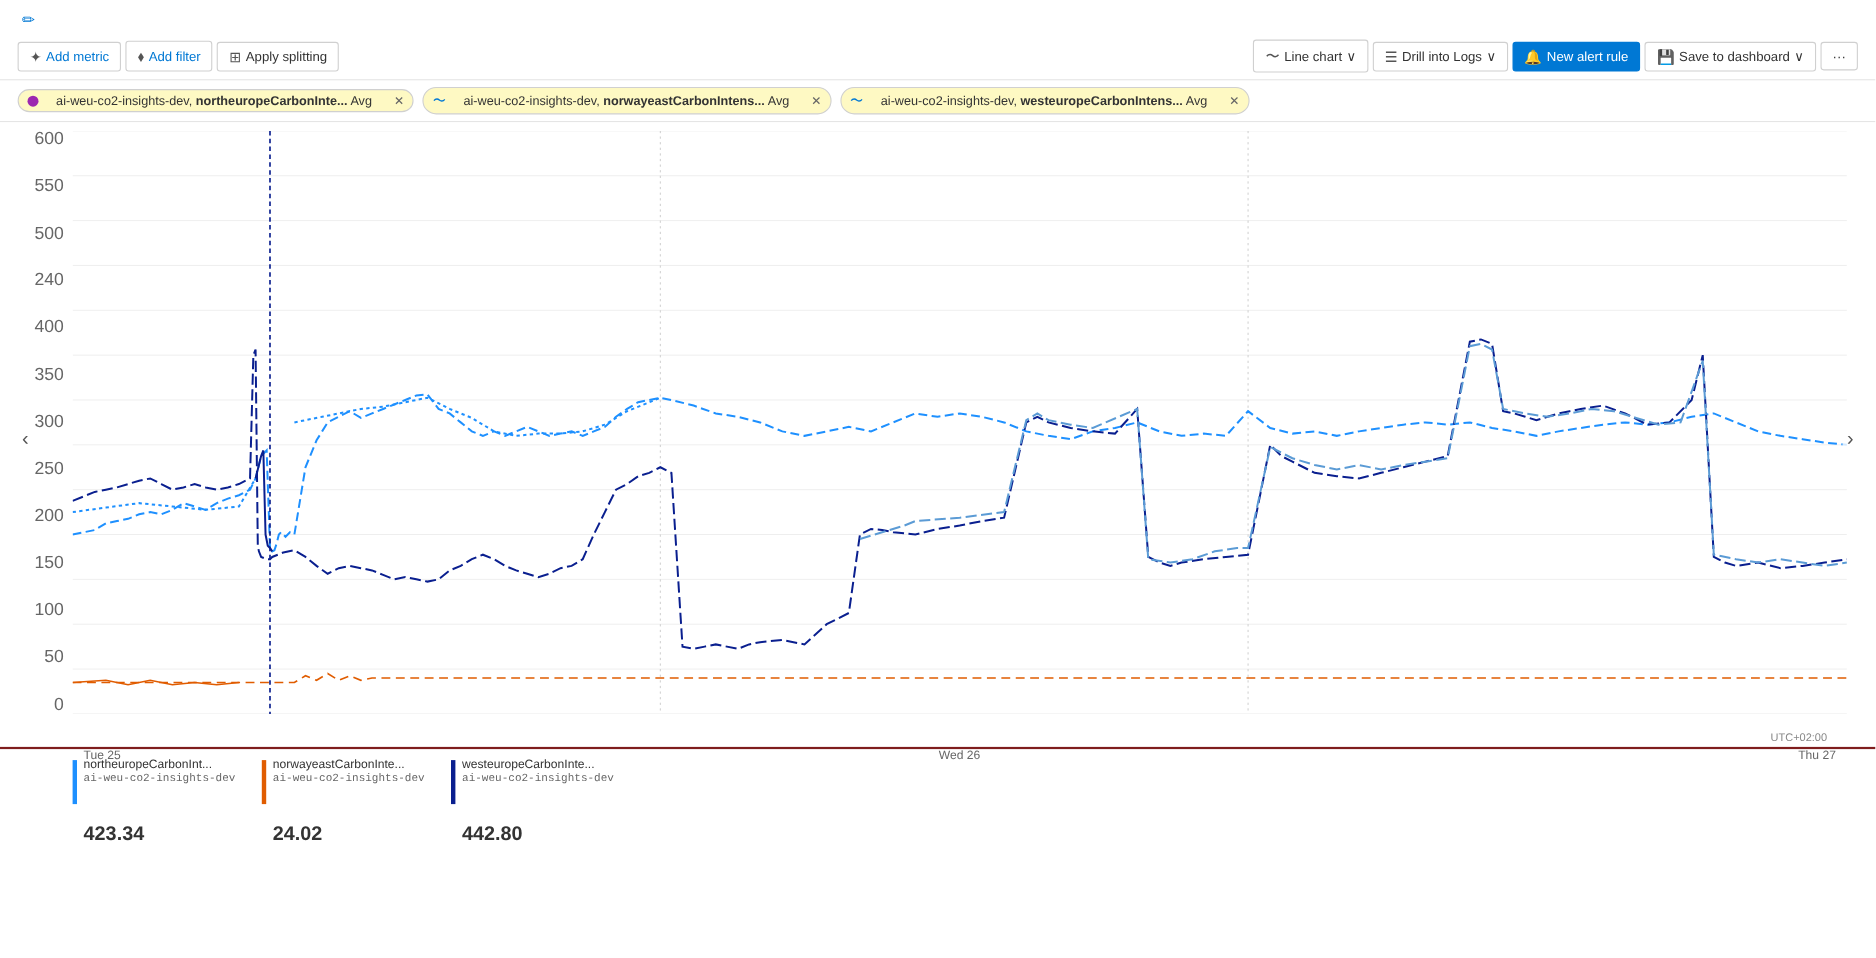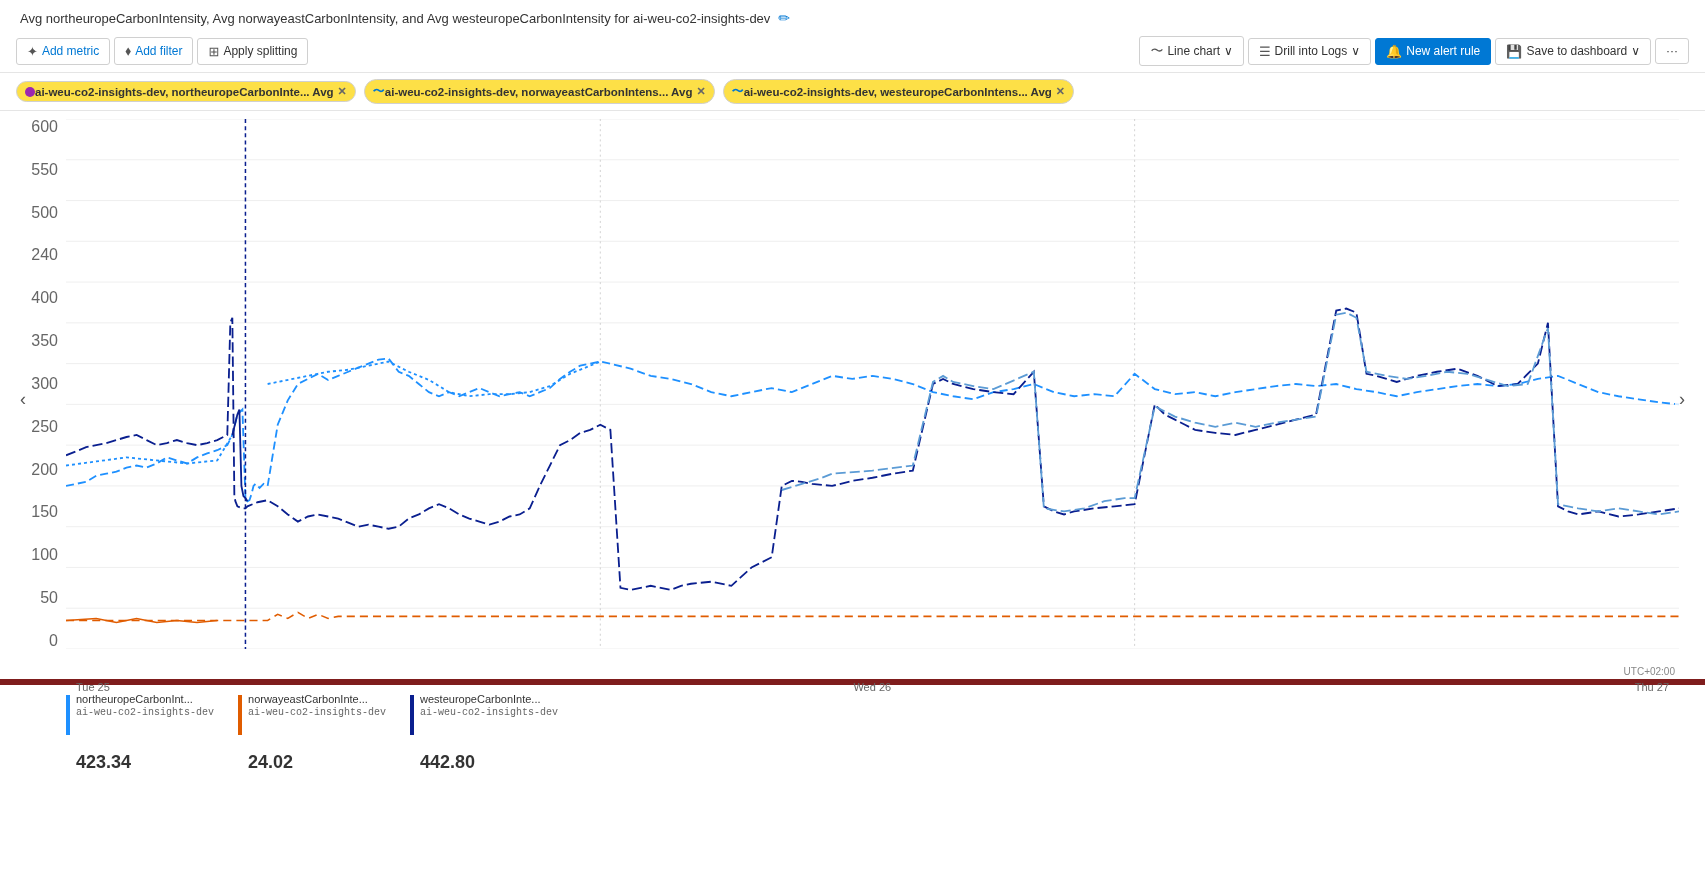--- a/index.html
+++ b/index.html
@@ -37,28 +37,27 @@
     .toolbar-btn.highlight { background: #0078d4; color: #fff; border-color: #0078d4; }
     .toolbar-btn.highlight .icon { color: #fff; }
 
     .metrics-bar {
       display: flex; align-items: center; gap: 8px;
       padding: 6px 16px;
       border-bottom: 1px solid #e5e5e5;
       flex-wrap: wrap;
     }
     .metric-tag {
-      display: flex; align-items: center; gap: 0;
+      display: flex; align-items: center; gap: 16px;
       padding: 3px 8px;
       border: 1px solid #d0d0d0;
       border-radius: 14px;
       font-size: 11.5px;
-      background: #fde047;
+      background: #fef9c3;
       cursor: pointer;
-      font-weight: bold;
     }
     .metric-tag .dot { width: 10px; height: 10px; border-radius: 50%; flex-shrink: 0; }
     .metric-tag .close { margin-left: 4px; color: #666; cursor: pointer; font-size: 11px; }
     .metric-tag .wave { font-size: 12px; color: #0078d4; }
 
     .chart-area {
       position: relative;
       padding: 8px 16px 0 16px;
       flex: 1;
     }
@@ -100,21 +99,21 @@
       height: 25px;
       display: flex;
       align-items: center;
       justify-content: space-between;
       padding: 0 10px;
     }
     .x-label { font-size: 11px; color: #666; margin-top: 40px; }
 
     .timezone-label {
       position: absolute;
-      right: 14px;
+      right: 28px;
       bottom: 2px;
       font-size: 10px;
       color: #888;
     }
 
     .nav-arrow {
       position: absolute;
       top: 50%;
       transform: translateY(-50%);
       font-size: 18px;
@@ -126,35 +125,34 @@
       z-index: 10;
     }
     .nav-arrow.left { left: 0; }
     .nav-arrow.right { right: 0; }
 
     .legend-area {
       display: flex;
       align-items: flex-start;
       gap: 24px;
       padding: 8px 16px 8px 66px;
-      border-top: 6px solid #7f1d1d;
+      border-top: 2px solid #7f1d1d;
       flex-wrap: wrap;
     }
     .legend-item { display: flex; align-items: flex-start; gap: 6px; }
     .legend-color-bar { width: 4px; height: 40px; flex-shrink: 0; margin-top: 2px; }
     .legend-text { display: flex; flex-direction: column; gap: 2px; }
     .legend-name { font-size: 11px; color: #333; font-weight: 500; }
     .legend-sub { font-size: 10px; color: #666; font-family: Liberation Mono, monospace; }
     .legend-value { font-size: 18px; font-weight: 600; color: #333; margin-top: 32px; }
   </style>
 </head>
 <body>
 
 <div class="top-title">
-  <span>Avg northeuropeCarbonIntensity, Avg norwayeastCarbonIntensity, and Avg westeuropeCarbonIntensity for ai-weu-co2-insights-dev</span>
   <span class="edit-icon">✏</span>
 </div>
 
 <div class="toolbar">
   <div class="toolbar-left">
     <button class="toolbar-btn accent">
       <span class="icon">✦</span>
       <span>Add metric</span>
     </button>
     <button class="toolbar-btn accent">

